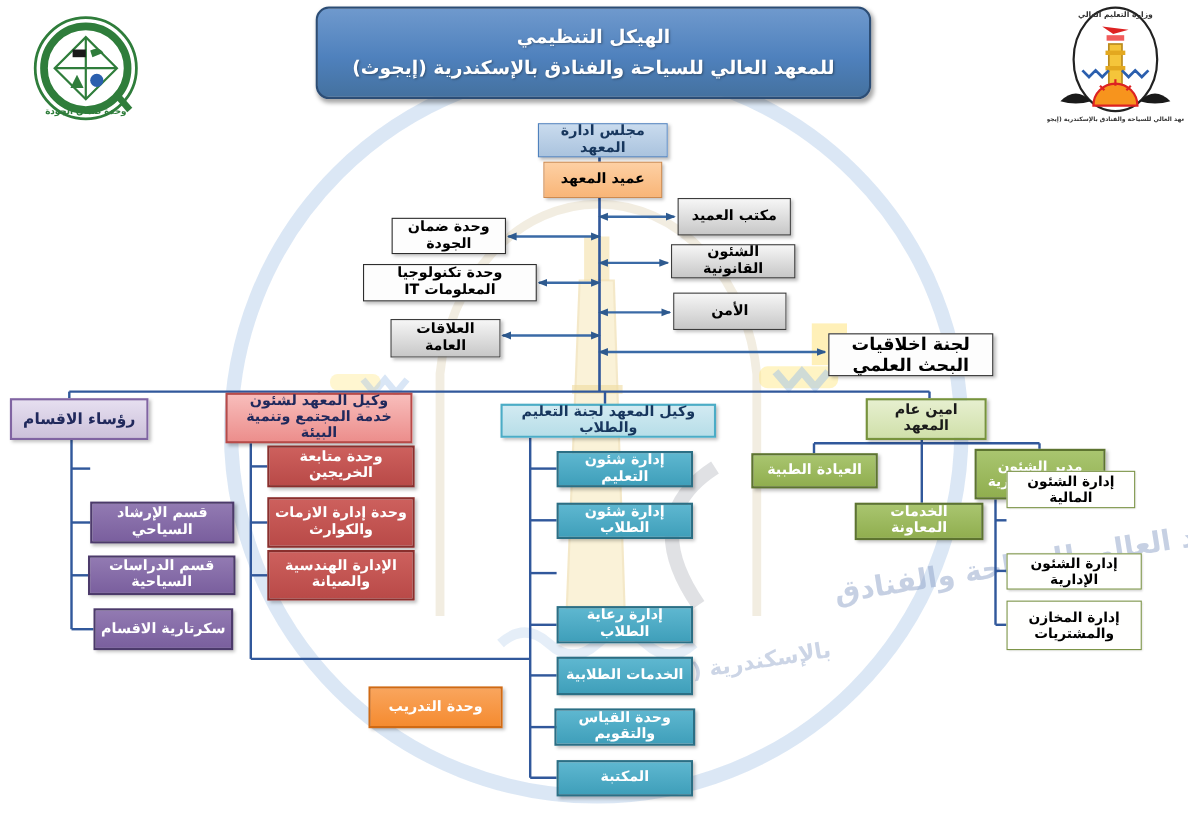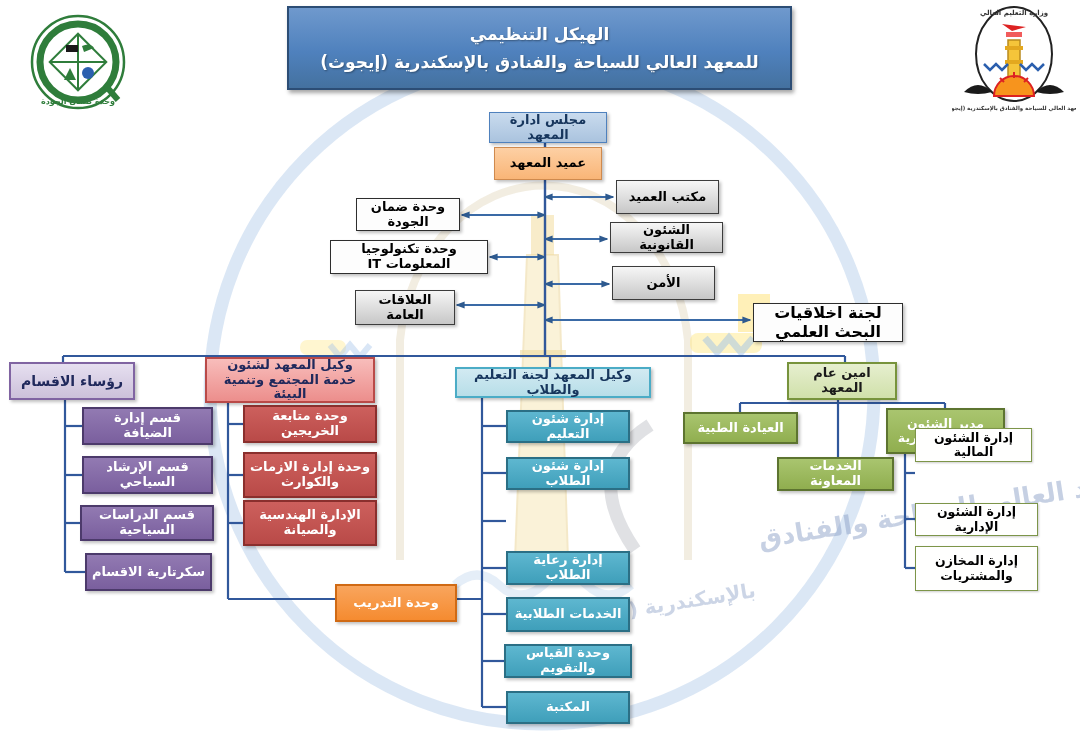--- a/index.html
+++ b/index.html
@@ -9,38 +9,38 @@
   }
   .layer{position:absolute;left:0;top:0;}
   .box{
     position:absolute;box-sizing:border-box;display:flex;align-items:center;justify-content:center;
     text-align:center;font-weight:bold;direction:rtl;font-size:13px;line-height:1.15;
     padding:8px 4px;z-index:3;box-shadow:2px 2px 3px rgba(0,0,0,0.25);
   }
   .title{
     position:absolute;left:287px;top:6px;width:505px;height:84px;box-sizing:border-box;
     background:linear-gradient(#6f99cd,#4f81bd 55%,#44719f);
-    border:2px solid #2c4d75;border-radius:0;color:#fff;
+    border:2px solid #2c4d75;border-radius:12px;color:#fff;
     display:flex;flex-direction:column;align-items:center;justify-content:center;gap:8px;
     font-weight:bold;font-size:17px;direction:rtl;z-index:3;
     box-shadow:2px 3px 4px rgba(0,0,0,0.35);text-shadow:1px 1px 2px rgba(0,0,0,0.35);
   }
   .gray{background:linear-gradient(#f6f6f6,#c7c7c7);border:1.6px solid #3c3c3c;color:#000;}
   .white{background:#fdfdfd;border:1.6px solid #2e2e2e;color:#000;}
   .blue-board{background:linear-gradient(#c9dbee,#aac3de);border:1.8px solid #4f81bd;color:#17365d;}
   .peach{background:linear-gradient(#fdd0a4,#f9b577);border:1.8px solid #cf8a4e;color:#000;}
   .purple-h{background:linear-gradient(#e6dff0,#ccc1da);border:2px solid #8064a2;color:#20295c;}
   .purple{background:linear-gradient(#927ab2,#7a5f9e);border:2px solid #4c3a6b;color:#fff;}
   .red-h{background:linear-gradient(#f8bdbb,#ec8e8c);border:2px solid #b94a48;color:#20295c;}
   .red{background:linear-gradient(#cd605d,#b94a48);border:2px solid #8a2f2d;color:#fff;}
   .cyan-h{background:linear-gradient(#d2eaf2,#b7dee8);border:2px solid #4bacc6;color:#17365d;}
   .cyan{background:linear-gradient(#5eb7d0,#3f9fba);border:2px solid #2b6f85;color:#fff;}
   .green-h{background:linear-gradient(#e6efcf,#d0e0aa);border:2px solid #77933c;color:#1a1a1a;}
   .green{background:linear-gradient(#a9c56f,#90ae4f);border:2px solid #5d7430;color:#fff;}
-  .orange{background:linear-gradient(#f9a55d,#f58b30);border:2px solid #d06a14;color:#fff;}
+  .orange{background:linear-gradient(#f9a55d,#f58b30);border:2px solid #d06a14;color:#fff;margin-top:40px;}
   .white-green{background:#fffffe;border:1.6px solid #7d9549;color:#000;box-shadow:1px 1px 2px rgba(0,0,0,0.2);}
   svg text{font-family:"DejaVu Sans",sans-serif;}
 </style>
 </head>
 <body>
 
 <div id="stage">
 
   <svg class="layer" width="1080" height="747" aria-hidden="true">
     <circle cx="542" cy="392" r="332" fill="none" stroke="#bed3ec" stroke-width="13" opacity="0.55"></circle>
@@ -174,21 +174,20 @@
 
   <div class="box white" style="left:356px;top:198px;width:104px;height:33px">وحدة ضمان الجودة</div>
   <div class="box white" style="left:330px;top:240px;width:158px;height:34px">وحدة تكنولوجيا المعلومات IT</div>
   <div class="box gray" style="left:355px;top:290px;width:100px;height:35px">العلاقات العامة</div>
 
   <div class="box purple-h" style="left:9px;top:362px;width:126px;height:38px;font-size:14px">رؤساء الاقسام</div>
   <div class="box red-h" style="left:205px;top:357px;width:170px;height:46px">وكيل المعهد لشئون خدمة المجتمع وتنمية البيئة</div>
   <div class="box cyan-h" style="left:455px;top:367px;width:196px;height:31px">وكيل المعهد لجنة التعليم والطلاب</div>
   <div class="box green-h" style="left:787px;top:362px;width:110px;height:38px">امين عام المعهد</div>
 
-  <div class="box purple" style="left:82px;top:407px;width:131px;height:38px">قسم إدارة الضيافة</div>
   <div class="box purple" style="left:82px;top:456px;width:131px;height:38px">قسم الإرشاد السياحي</div>
   <div class="box purple" style="left:80px;top:505px;width:134px;height:36px">قسم الدراسات السياحية</div>
   <div class="box purple" style="left:85px;top:553px;width:127px;height:38px">سكرتارية الاقسام</div>
 
   <div class="box red" style="left:243px;top:405px;width:134px;height:38px">وحدة متابعة الخريجين</div>
   <div class="box red" style="left:243px;top:452px;width:134px;height:46px">وحدة إدارة الازمات والكوارث</div>
   <div class="box red" style="left:243px;top:500px;width:134px;height:46px">الإدارة الهندسية والصيانة</div>
   <div class="box orange" style="left:335px;top:584px;width:122px;height:38px">وحدة التدريب</div>
 
   <div class="box cyan" style="left:506px;top:410px;width:124px;height:33px">إدارة شئون التعليم</div>

